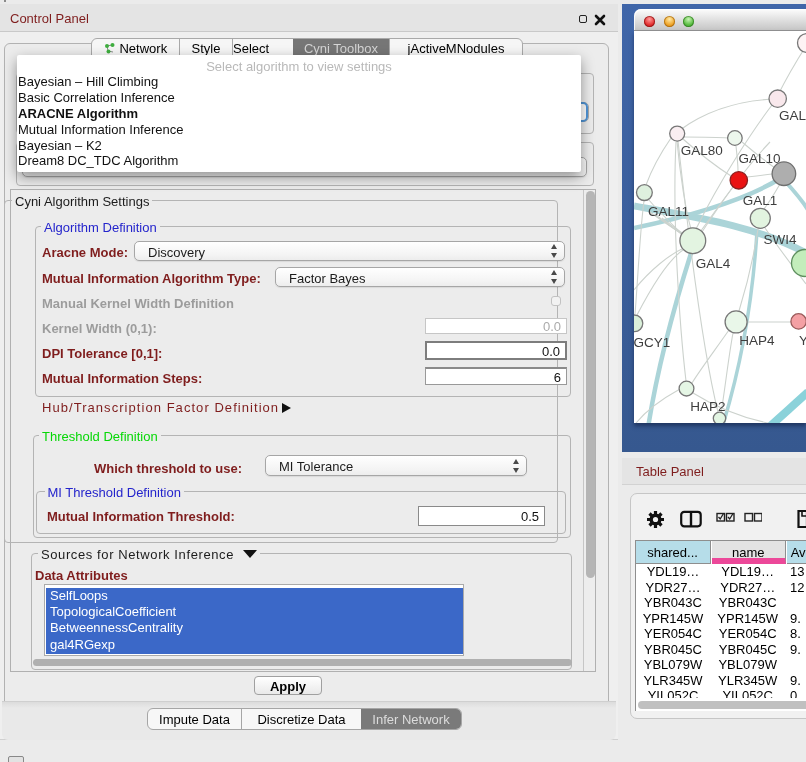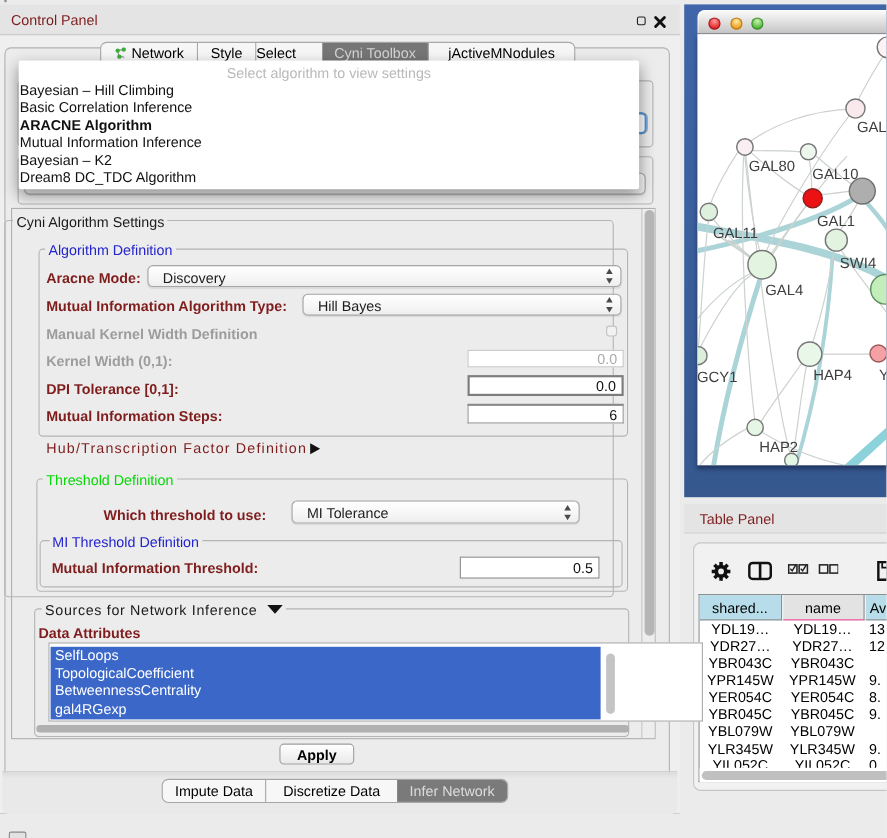--- a/index.html
+++ b/index.html
@@ -127,21 +127,21 @@
       <path d="M2.5,5 L4.2,7 L7.5,1.5 M12,5 L13.7,7 L17,1.5" stroke-width="1.3"></path>
     </g>
   </svg>
 <svg class="abs" style="left:797px;top:509px" width="9" height="20" viewBox="0 0 9 20">
     <path d="M1.5,2 H10 V18 H1.5 Z" fill="none" stroke="#111" stroke-width="2.2"></path>
     <path d="M5,2 V7 H10" fill="none" stroke="#111" stroke-width="1.6"></path>
   </svg>
 
 <div class="abs" style="left:634.5px;top:539.5px;width:172px;height:171px;background:#fff;border:1px solid #8e8e8e;border-right:none;overflow:hidden">
   <div class="abs" style="left:0;top:0;width:75.2px;height:23px;background:#b6dde9;border-right:1px solid #8e8e8e;border-bottom:1px solid #8e8e8e;text-align:center;font-size:13px;line-height:23px">shared...</div>
-  <div class="abs" style="left:76.2px;top:0;width:74px;height:23px;background:#e3e3e3;border-right:1px solid #8e8e8e;border-bottom:1px solid #ec4899;text-align:center;font-size:13px;line-height:23px">name</div>
+  <div class="abs" style="left:76.2px;top:0;width:74px;height:23px;background:#e3e3e3;border-right:1px solid #8e8e8e;border-bottom:6px solid #ec4899;text-align:center;font-size:13px;line-height:23px">name</div>
   <div class="abs" style="left:151.2px;top:0;width:21px;height:23px;background:#b6dde9;border-bottom:1px solid #8e8e8e;font-size:13px;line-height:23px;padding-left:4px">Av</div>
 </div>
 <div id="trows">
     <div class="abs" style="left:635.5px;top:564px;width:75px;height:15.5px;text-align:center;font-size:13px;line-height:15.5px">YDL19…</div>
     <div class="abs" style="left:710.7px;top:564px;width:74px;height:15.5px;text-align:center;font-size:13px;line-height:15.5px">YDL19…</div>
     <div class="abs" style="left:790px;top:564px;width:20px;height:15.5px;font-size:13px;line-height:15.5px">13</div>
     <div class="abs" style="left:635.5px;top:579.55px;width:75px;height:15.5px;text-align:center;font-size:13px;line-height:15.5px">YDR27…</div>
     <div class="abs" style="left:710.7px;top:579.55px;width:74px;height:15.5px;text-align:center;font-size:13px;line-height:15.5px">YDR27…</div>
     <div class="abs" style="left:790px;top:579.55px;width:20px;height:15.5px;font-size:13px;line-height:15.5px">12</div>
     <div class="abs" style="left:635.5px;top:595.1px;width:75px;height:15.5px;text-align:center;font-size:13px;line-height:15.5px">YBR043C</div>
@@ -213,21 +213,21 @@
   <div class="group" style="left:35px;top:222px;width:536px;height:171px">
     <span class="glab" style="left:5px;color:#2424cc">Algorithm Definition</span>
   </div>
   <span class="abs lbl b" style="left:42px;top:241px">Aracne Mode:</span>
   <div class="combo" style="left:134px;top:237px;width:431px;height:20px">
       <span class="ct">Discovery</span>
       <span class="arr"></span>
     </div>
   <span class="abs lbl b" style="left:42px;top:267px">Mutual Information Algorithm Type:</span>
   <div class="combo" style="left:275px;top:263px;width:290px;height:20px">
-      <span class="ct">Hill Bayes</span>
+      <span class="ct">Factor Bayes</span>
       <span class="arr"></span>
     </div>
   <span class="abs lbl b" style="left:42px;top:292px;color:#9c9c9c">Manual Kernel Width Definition</span>
   <div class="abs" style="left:551px;top:292px;width:10px;height:10px;border:1px solid #c2c2c2;border-radius:3px;background:#f2f2f2"></div>
   <span class="abs lbl b" style="left:42px;top:317px;color:#9c9c9c">Kernel Width (0,1):</span>
   <div class="field" style="left:425px;top:314px;width:142px;height:16px;border-color:#c6c6c6">
       <span class="fv" style="color:#ababab">0.0</span>
     </div>
   <span class="abs lbl b" style="left:42px;top:342px">DPI Tolerance [0,1]:</span>
   <div class="field" style="left:425px;top:337px;width:142px;height:19px;border:2px solid #7d7d7d">
@@ -254,21 +254,21 @@
   </div>
   <span class="abs lbl b" style="left:47px;top:505px">Mutual Information Threshold:</span>
   <div class="field" style="left:418px;top:502px;width:127px;height:20px;border:1.5px solid #8a8a8a">
       <span class="fv">0.5</span>
     </div>
 
   <div class="group" style="left:31px;top:549px;width:541px;height:117px">
     <span class="glab" style="left:6px;color:#1c1c1c;letter-spacing:0.6px">Sources for Network Inference <span style="display:inline-block;width:0;height:0;border-left:7.5px solid transparent;border-right:7.5px solid transparent;border-top:8px solid #111;vertical-align:1px;margin-left:5px"></span></span>
   </div>
   <span class="abs lbl b" style="left:35px;top:564px">Data Attributes</span>
-  <div class="abs" style="left:44px;top:580px;width:595px;height:72px;background:#fff;border:1px solid #aaa;box-sizing:border-box;overflow:hidden">
+  <div class="abs" style="left:44px;top:580px;width:420px;height:72px;background:#fff;border:1px solid #aaa;box-sizing:border-box;overflow:hidden">
     <div style="position:absolute;left:1px;top:2.5px;width:500px;height:66px;background:#3b68c8"></div>
     <div style="position:absolute;left:5px;top:2.5px;font-size:13px;line-height:16.4px;color:#fff">SelfLoops<br>TopologicalCoefficient<br>BetweennessCentrality<br>gal4RGexp</div>
     <div style="position:absolute;left:505.5px;top:8.5px;width:8px;height:55px;background:#c4c4c4;border-radius:4px"></div>
   </div>
   <div class="abs" style="left:33px;top:654.5px;width:539px;height:7.5px;background:#b0b0b0;border-radius:4px"></div>
 
   <div class="abs" style="left:254px;top:672px;width:68px;height:19px;border:1px solid #a0a0a0;border-radius:4px;background:linear-gradient(#ffffff,#e9e9e9);text-align:center;font-size:13px;line-height:19px;font-weight:600">Apply</div>
 
   <div class="abs" style="left:2px;top:697px;width:614px;height:39px;background:linear-gradient(#dcdcdc,#e9e9e9 6px);border-top:1px solid #cfcfcf;border-radius:0 0 6px 6px"></div>
   <div class="abs" style="left:147px;top:704px;height:22px;border:1px solid #a6a6a6;border-radius:6px;background:#f7f7f7;display:flex;overflow:hidden">

